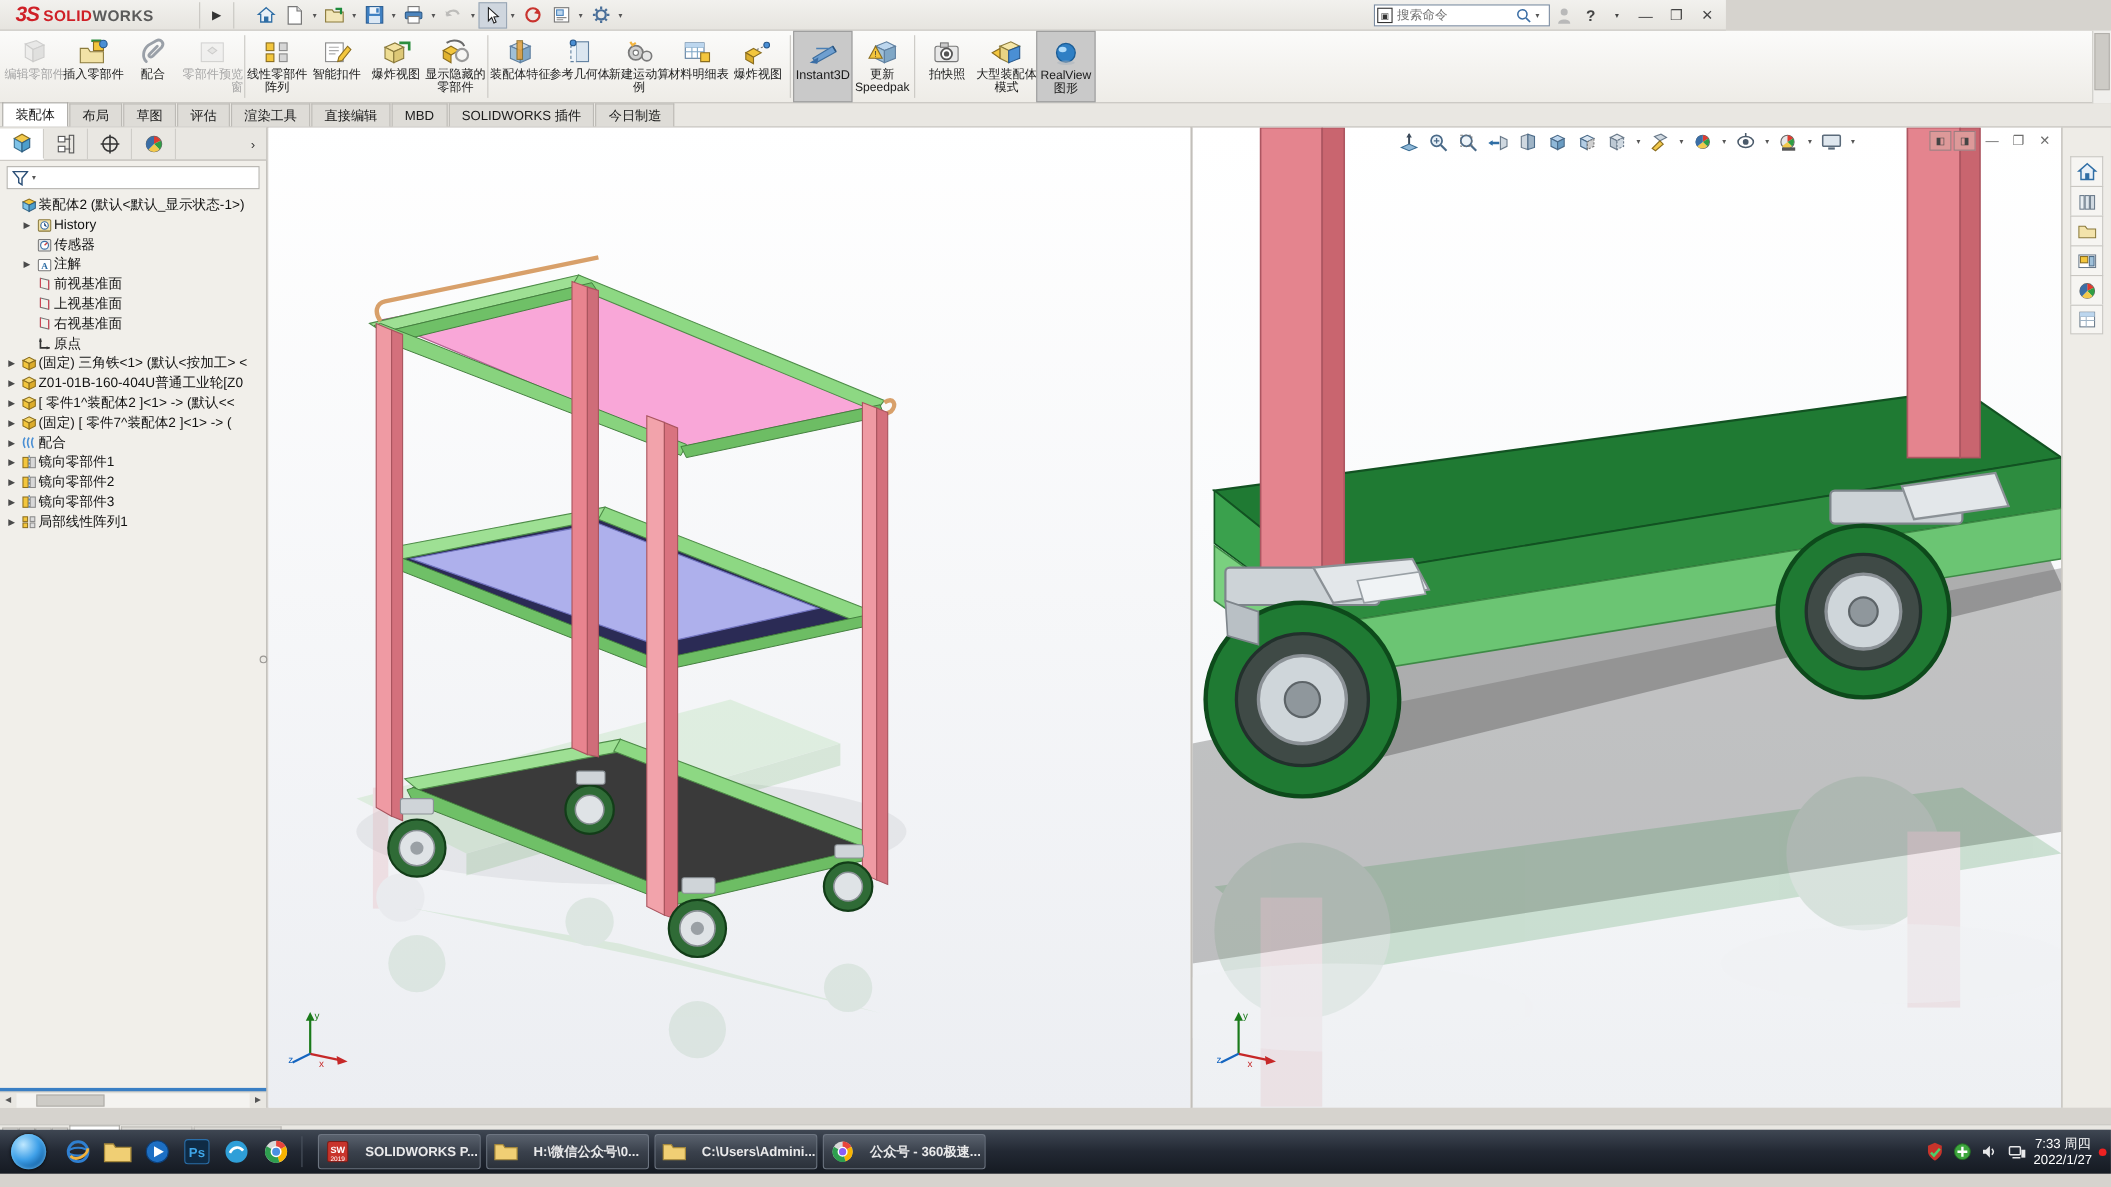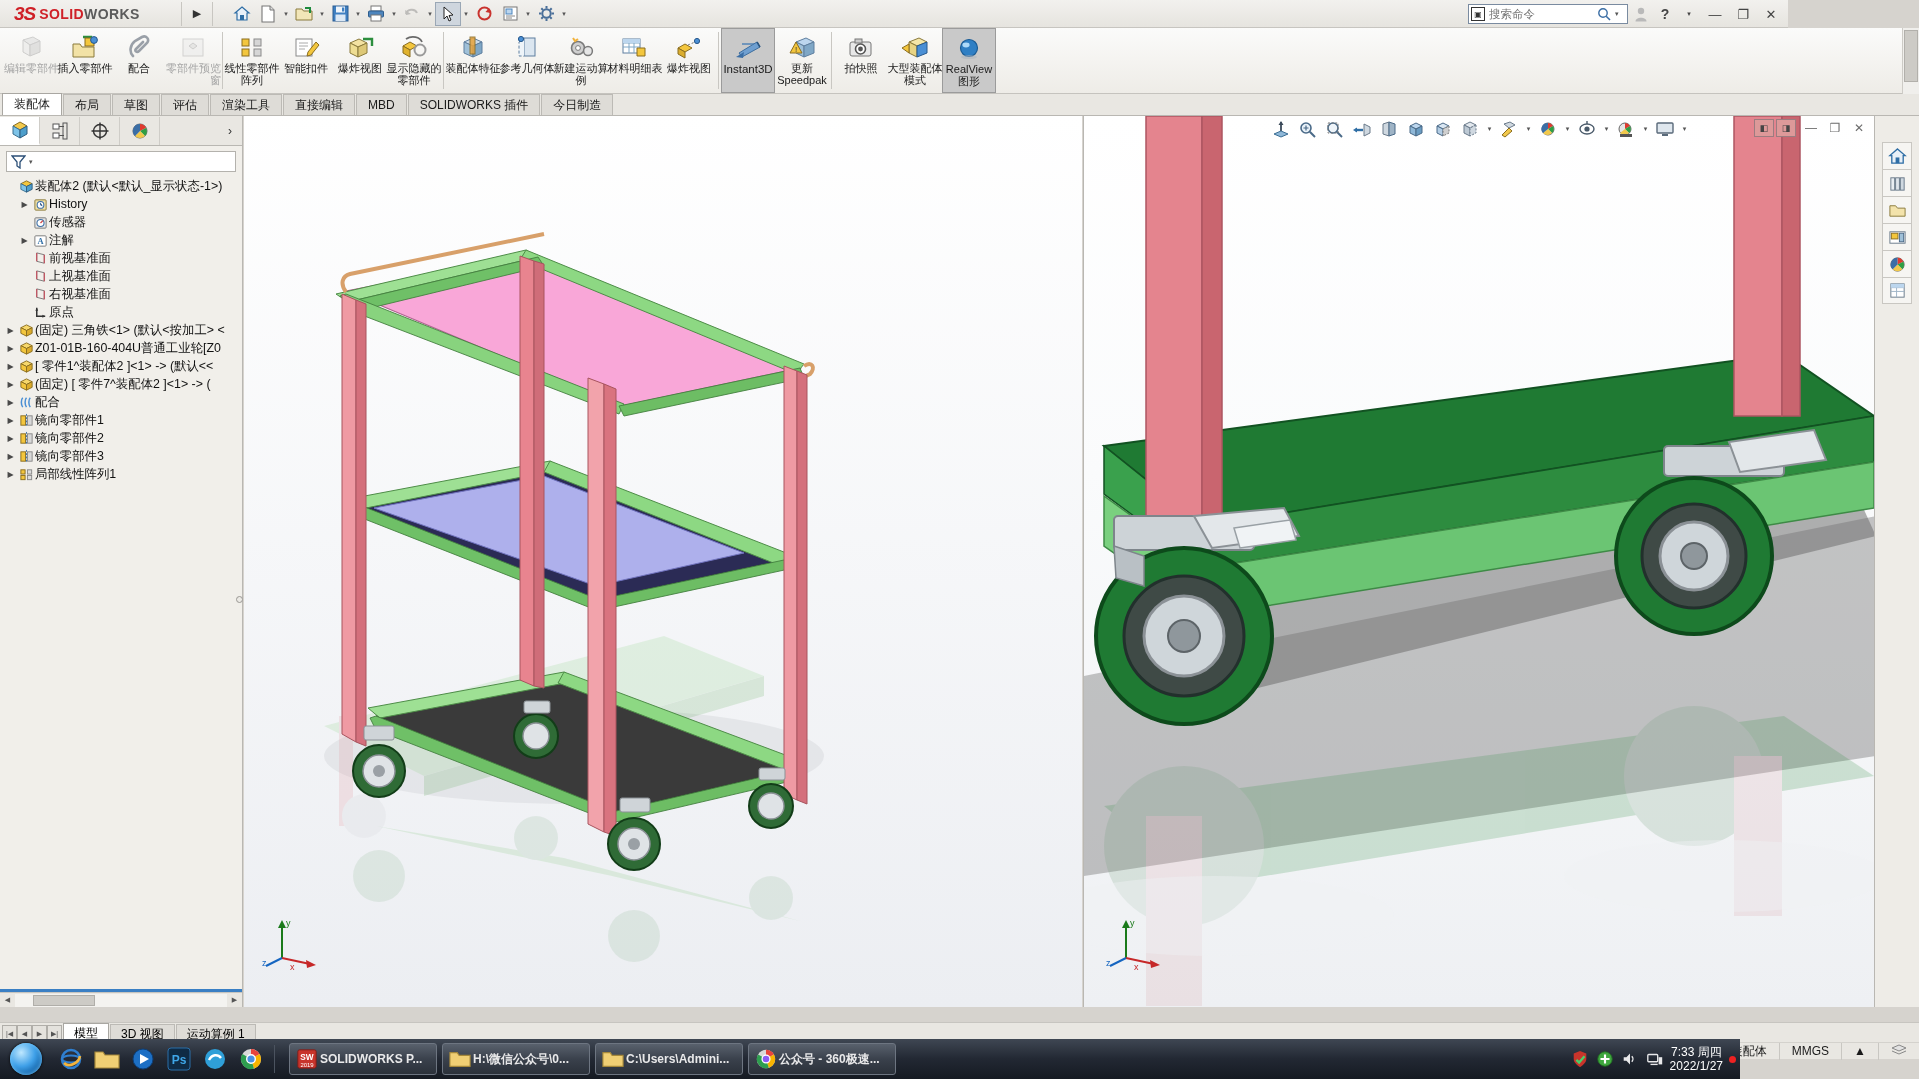--- a/index.html
+++ b/index.html
@@ -8,21 +8,21 @@
     font-family: "Liberation Sans", "DejaVu Sans", sans-serif;
     font-size: 12px;
     background:#d6d3ce;
     color:#000;
     -webkit-font-smoothing: antialiased;
   }
   .app { position:relative; width:1919px; height:1079px; }
 
   
   .titlebar {
-    position:absolute; left:0; top:0; width:1788px; height:28px;
+    position:absolute; left:0; top:0; width:1569px; height:28px;
     background:linear-gradient(#f2f1ee,#e6e4df);
     border-bottom:1px solid #c7c5c0;
     display:flex; align-items:center;
   }
   .sw-logo { display:flex; align-items:center; padding-left:14px; width:175px; }
   .sw-logo .ds { color:#cf2027; font-weight:bold; font-style:italic; font-size:19px; letter-spacing:-1px;}
   .sw-logo .sw { color:#cf2027; font-weight:bold; font-size:14px; letter-spacing:.4px; margin-left:4px;}
   .sw-logo .wk { color:#5b5b5b; font-weight:bold; font-size:14px; letter-spacing:.4px;}
   .tb-sep { width:1px; height:24px; background:#c8c6c1; margin:0 6px; }
   .tb-arrow { width:18px; text-align:center; font-size:11px; color:#333; cursor:pointer;}
@@ -151,36 +151,36 @@
     position:absolute; left:0; bottom:20px; width:1919px; height:17px;
     background:#e9e7e2; border-top:1px solid #d4d2cd; display:flex; align-items:center;
     font-size:12px; color:#1a1a1a;
   }
   .sb-left { padding-left:4px; }
   .sb-right { margin-left:auto; display:flex; align-items:center; }
   .sb-cell { padding:0 12px; border-left:1px solid #c9c7c2; height:17px; display:flex; align-items:center; }
 
   
   .taskbar {
-    position:absolute; left:0; bottom:0; width:1740px; height:40px;
+    position:absolute; left:0; bottom:12px; width:1919px; height:40px;
     background:linear-gradient(#3f4753,#222833 50%,#151a22);
     display:flex; align-items:center;
   }
   .startorb {
     width:52px; height:40px; display:flex; align-items:center; justify-content:center;
   }
   .orb { width:32px;height:32px;border-radius:50%;
     background:radial-gradient(circle at 35% 30%, #bfe8ff 0%, #3fa0e8 45%, #1463a8 75%, #0a3f72 100%);
     box-shadow:0 0 4px #7fd0ff inset, 0 0 3px #000; display:flex;align-items:center;justify-content:center;}
   .qlaunch { display:flex; align-items:center; gap:2px; padding-left:2px;}
   .qli { width:34px;height:36px;display:flex;align-items:center;justify-content:center;cursor:pointer;}
   .tbdiv { width:1px;height:28px;background:#4b535f;margin:0 6px;}
   .tasks { display:flex; align-items:center; gap:5px; padding-left:8px;}
   .tkbtn {
-    height:32px; width:148px; display:flex; align-items:center; gap:2px; padding:0 6px;
+    height:32px; width:148px; display:flex; align-items:center; gap:14px; padding:0 6px;
     background:linear-gradient(#59616d,#3a414c 50%,#2b313a);
     border:1px solid #6d7581; border-radius:3px; color:#e9e9ea; font-size:12px;
     overflow:hidden; white-space:nowrap; cursor:pointer;
   }
   .tray { margin-left:auto; display:flex; align-items:center; gap:7px; padding-right:6px; color:#e6e6e8;}
   .clock { text-align:center; font-size:12px; line-height:14px; color:#fff; padding-right:6px; }
   .redmark{ width:7px;height:7px;border-radius:50%;background:#e22; }
 
   .nowrap{white-space:nowrap;font-weight:bold;}
 </style>

